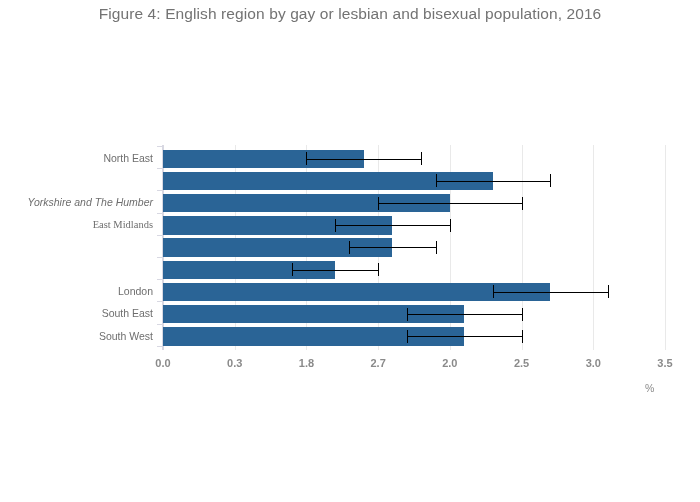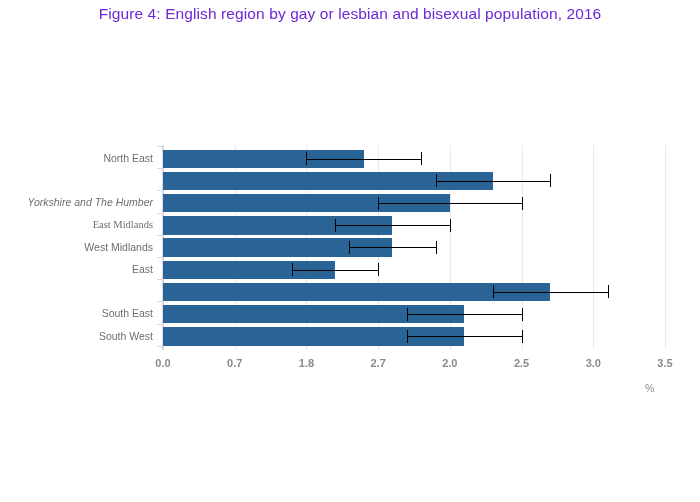--- a/index.html
+++ b/index.html
@@ -22,21 +22,21 @@
   }
 
   
   #chart-title {
     position: absolute;
     left: 0;
     top: 5px;
     width: 700px;
     text-align: center;
     font-size: 15.5px;
-    color: #6d28d9;
+    color: #737373;
     font-weight: 400;
     letter-spacing: 0.1px;
     white-space: nowrap;
   }
 
   
   
   #plot-area {
     position: absolute;
     left: 163px;
@@ -236,29 +236,28 @@
       <div class="y-tick-mark" style="top: 257px;"></div>
       <div class="y-tick-mark" style="top: 279.2px;"></div>
       <div class="y-tick-mark" style="top: 301.4px;"></div>
       <div class="y-tick-mark" style="top: 323.6px;"></div>
       <div class="y-tick-mark" style="top: 345.8px;"></div>
     </div>
   <div id="y-labels">
       <div class="y-label" style="top: 7px;">North East</div>
       <div class="y-label" style="top: 51.4px; font-style: italic;">Yorkshire and The Humber</div>
       <div class="y-label" style="top: 73.6px; font-family: Liberation Serif, serif;">East Midlands</div>
-      <div class="y-label" style="top: 95.8px;">West Midlands</div>
-      <div class="y-label" style="top: 118px;">East</div>
+      <div class="y-label" style="top: 140.2px;">London</div>
       <div class="y-label" style="top: 184.6px;">South West</div>
       <div class="y-label" style="top: 162.4px;">South East</div>
     </div>
 
   <div id="x-labels">
       <div class="x-label" style="left: 0px;">0.0</div>
-      <div class="x-label" style="left: 71.7143px;">0.7</div>
+      <div class="x-label" style="left: 71.7143px;">0.3</div>
       <div class="x-label" style="left: 143.429px;">1.8</div>
       <div class="x-label" style="left: 215.143px;">2.7</div>
       <div class="x-label" style="left: 286.857px;">2.0</div>
       <div class="x-label" style="left: 358.571px;">2.5</div>
       <div class="x-label" style="left: 430.286px;">3.0</div>
       <div class="x-label" style="left: 502px;">3.5</div>
     </div>
   <div id="x-axis-title">%</div>
 
 </div>

